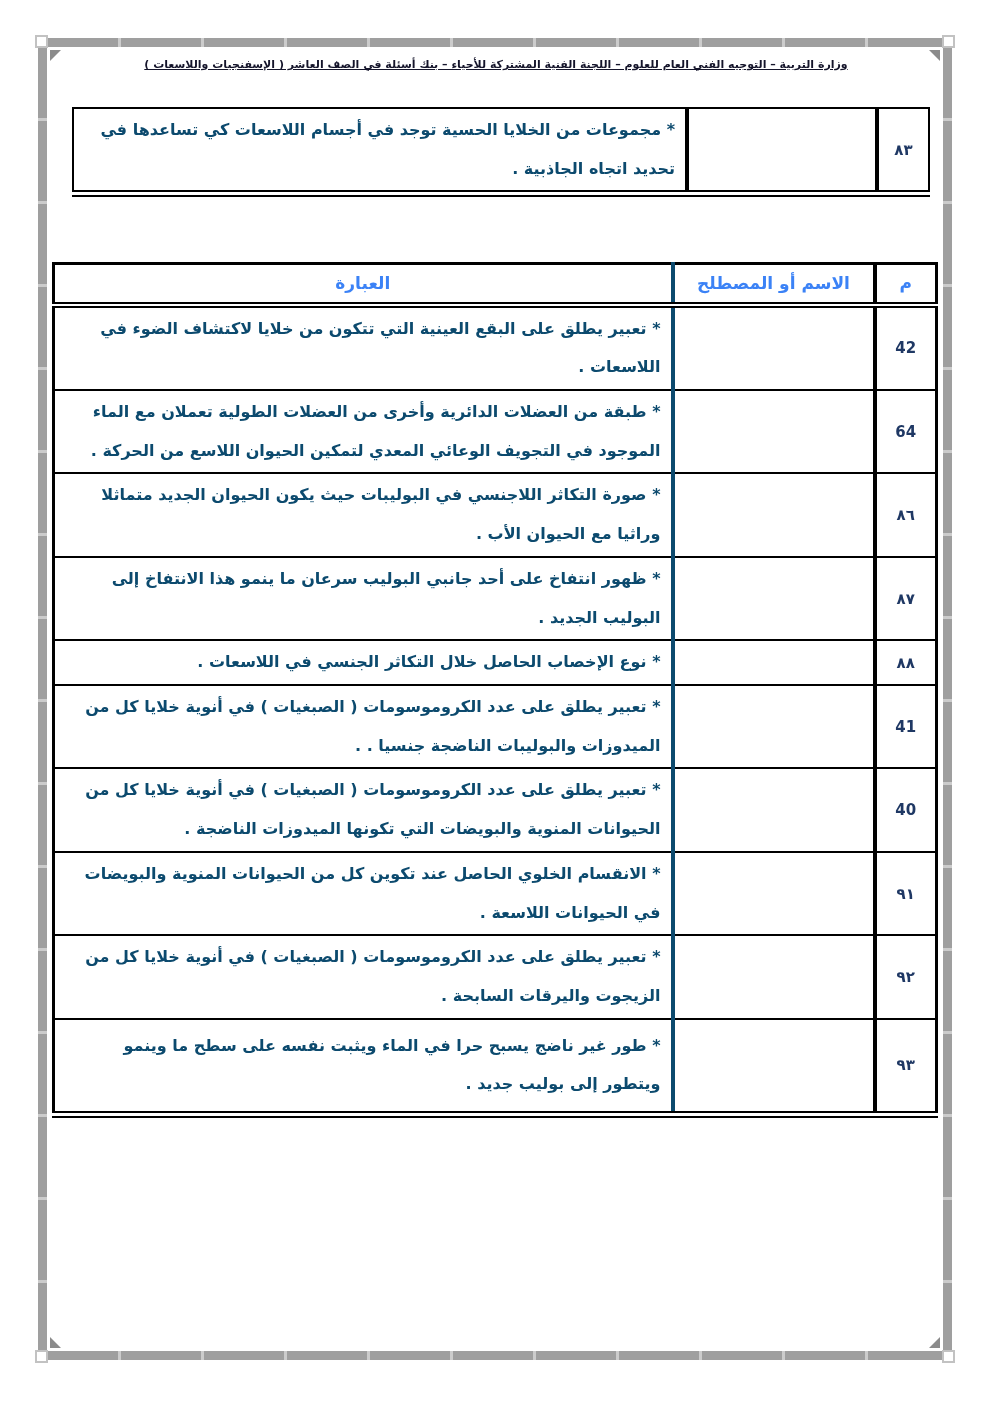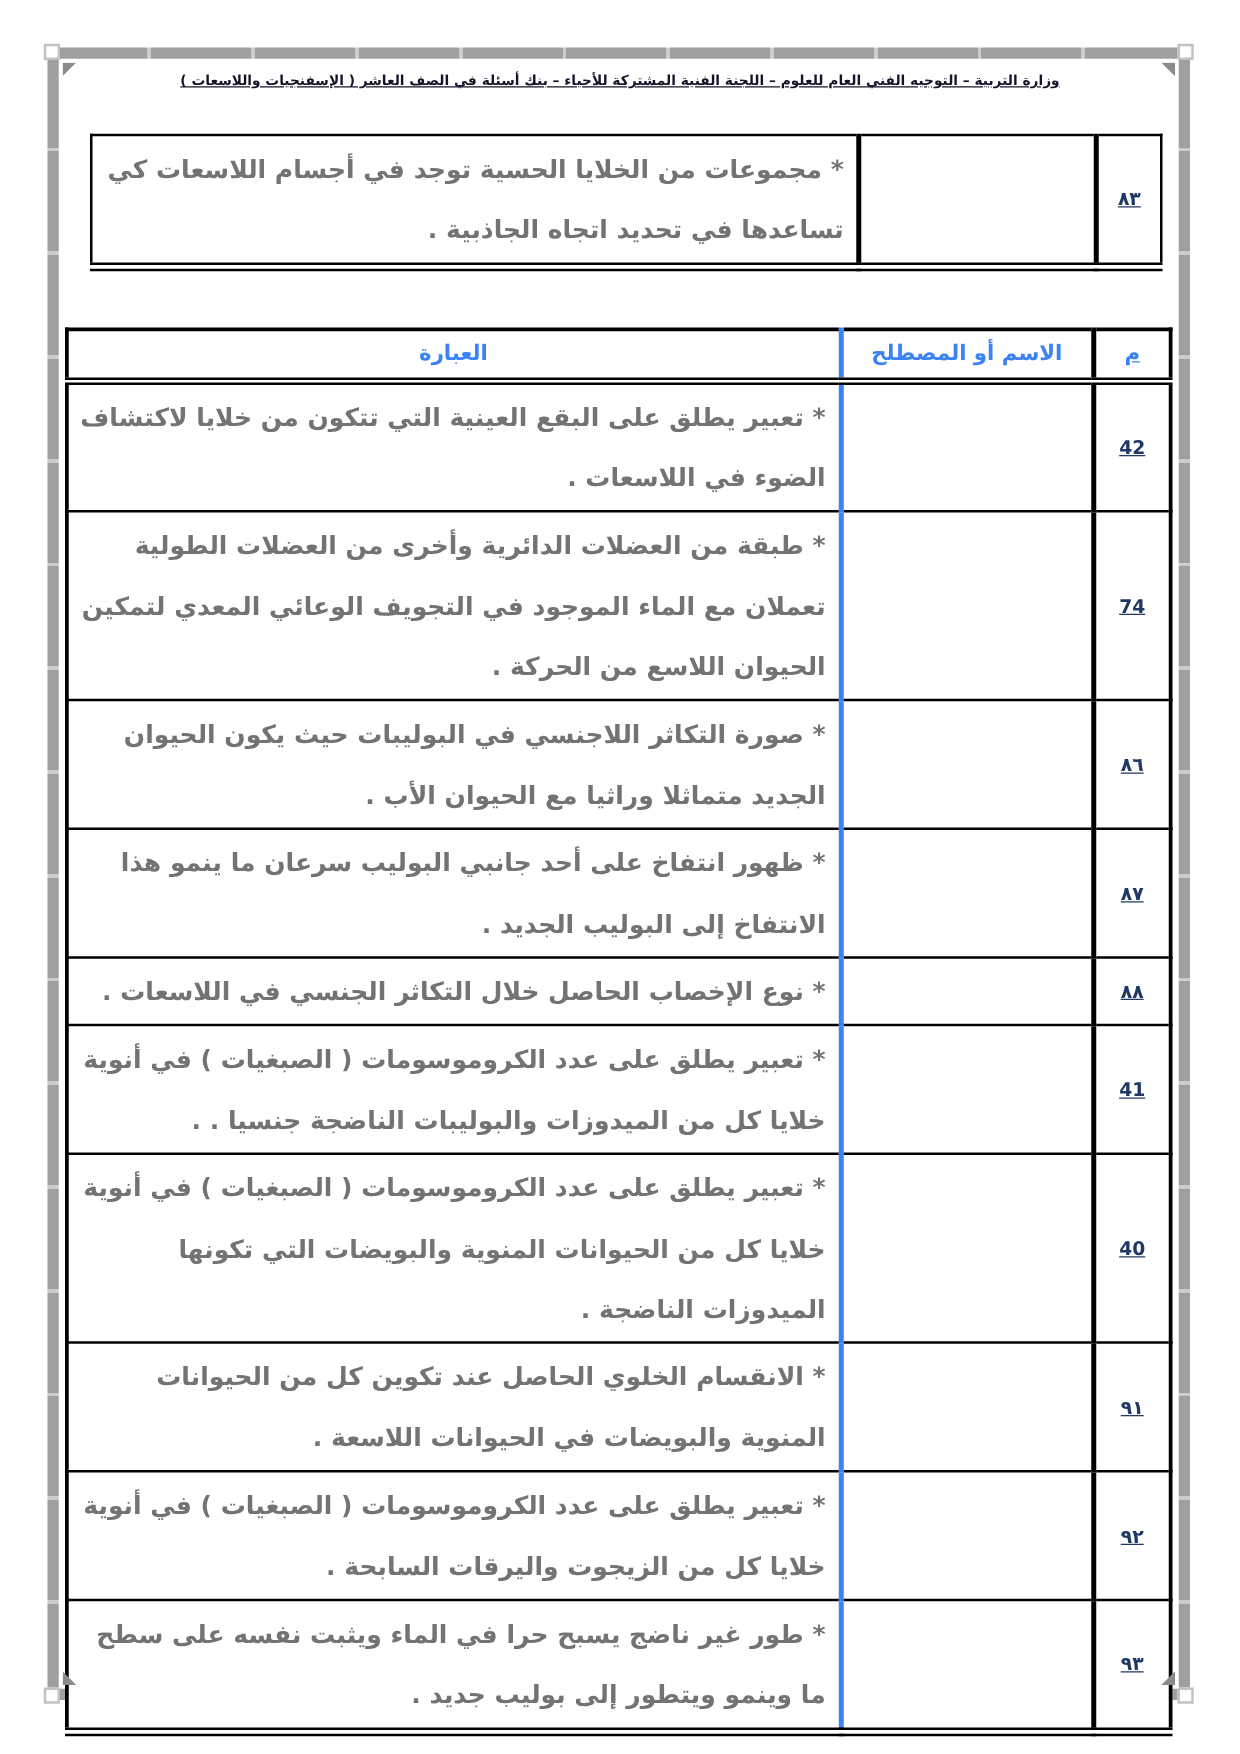--- a/index.html
+++ b/index.html
@@ -41,25 +41,25 @@
     text-align: center; white-space: nowrap;
     font-size: 11px; font-weight: bold; color: #14142a;
     text-decoration: underline;
   }
 
   
   table { border-collapse: collapse; table-layout: fixed; direction: rtl; background: #fff; }
   td, th { vertical-align: middle; overflow: hidden; }
   .cell-statement {
     text-align: right; padding: 2px 10px 2px 6px;
-    font-size: 20px; font-weight: bold; color: #737373;
+    font-size: 16px; font-weight: bold; color: #0c4a6e;
     line-height: 2.42;
   }
   .cell-num {
-    text-align: center; font-size: 15px; font-weight: bold; color: #1f3864; text-decoration: underline;
+    text-align: center; font-size: 15px; font-weight: bold; color: #1f3864;
   }
   .cell-term { }
 
   
   .table-83 {
     position: absolute; top: 107px; left: 72px; width: 858px;
     border: 2px solid #000; border-bottom: 7px double #000;
   }
   .table-83 .cell-num  { border-left: 4px solid #000; width: 52px; }
   .table-83 .cell-term { border-left: 4px solid #000; width: 190px; }
@@ -69,21 +69,21 @@
   .main-table {
     position: absolute; top: 262px; left: 52px; width: 886px;
     border: 3px solid #000; border-bottom: 7px double #000;
   }
   .main-table th {
     font-size: 17px; font-weight: bold; color: #3b82f6;
     text-align: center; height: 41px;
     border-bottom: 6px double #000;
   }
   .main-table .cell-num  { border-left: 4px solid #000; width: 62px; }
-  .main-table .cell-term { border-left: 4px solid #3b82f6; width: 202px; }
+  .main-table .cell-term { border-left: 4px solid #0c4a6e; width: 202px; }
   .main-table td { border-top: 2px solid #000; }
   .main-table .r-tall td { height: 96px; }
   .main-table .r-short td { height: 34px; }
 </style>
 </head>
 <body>
 
 <div class="page-frame">
   <div class="frame-bar h top"></div>
   <div class="frame-bar h bottom"></div>
@@ -117,21 +117,21 @@
     <th class="cell-num">م</th>
     <th class="cell-term">الاسم أو المصطلح</th>
     <th>العبارة</th>
   </tr>
   <tr>
     <td class="cell-num">42</td>
     <td class="cell-term"></td>
     <td class="cell-statement">* تعبير يطلق على البقع العينية التي تتكون من خلايا لاكتشاف الضوء في اللاسعات .</td>
   </tr>
   <tr>
-    <td class="cell-num">74</td>
+    <td class="cell-num">64</td>
     <td class="cell-term"></td>
     <td class="cell-statement">* طبقة من العضلات الدائرية وأخرى من العضلات الطولية تعملان مع الماء الموجود في التجويف الوعائي المعدي لتمكين الحيوان اللاسع من الحركة .</td>
   </tr>
   <tr>
     <td class="cell-num">٨٦</td>
     <td class="cell-term"></td>
     <td class="cell-statement">* صورة التكاثر اللاجنسي في البوليبات حيث يكون الحيوان الجديد متماثلا وراثيا مع الحيوان الأب .</td>
   </tr>
   <tr>
     <td class="cell-num">٨٧</td>

